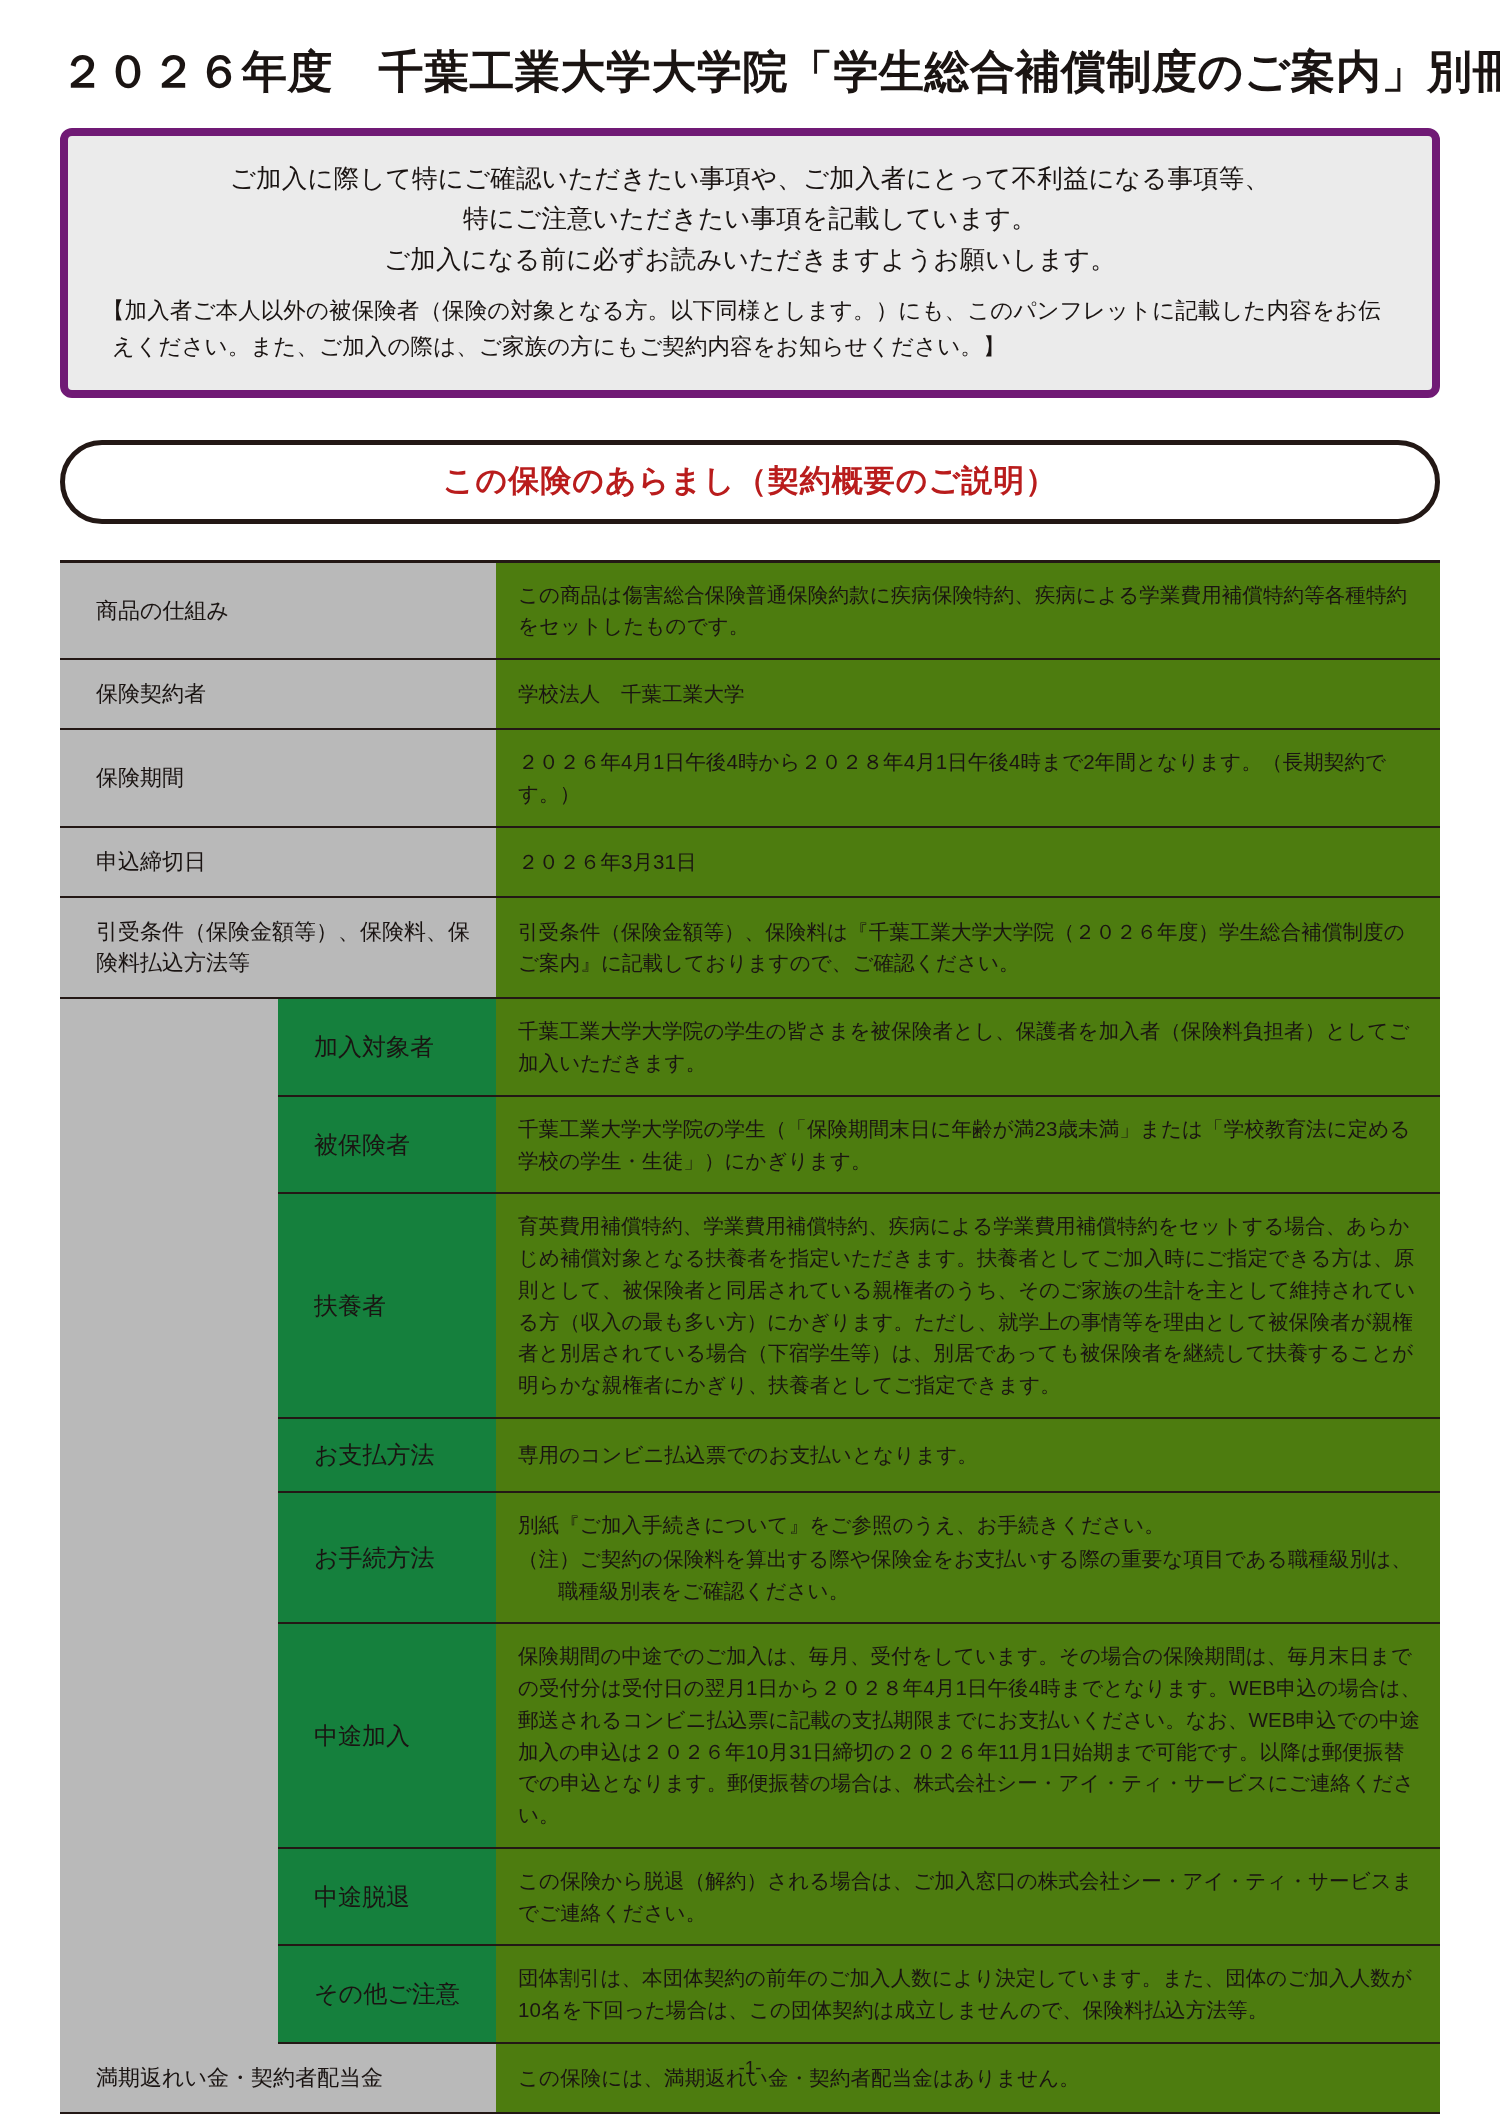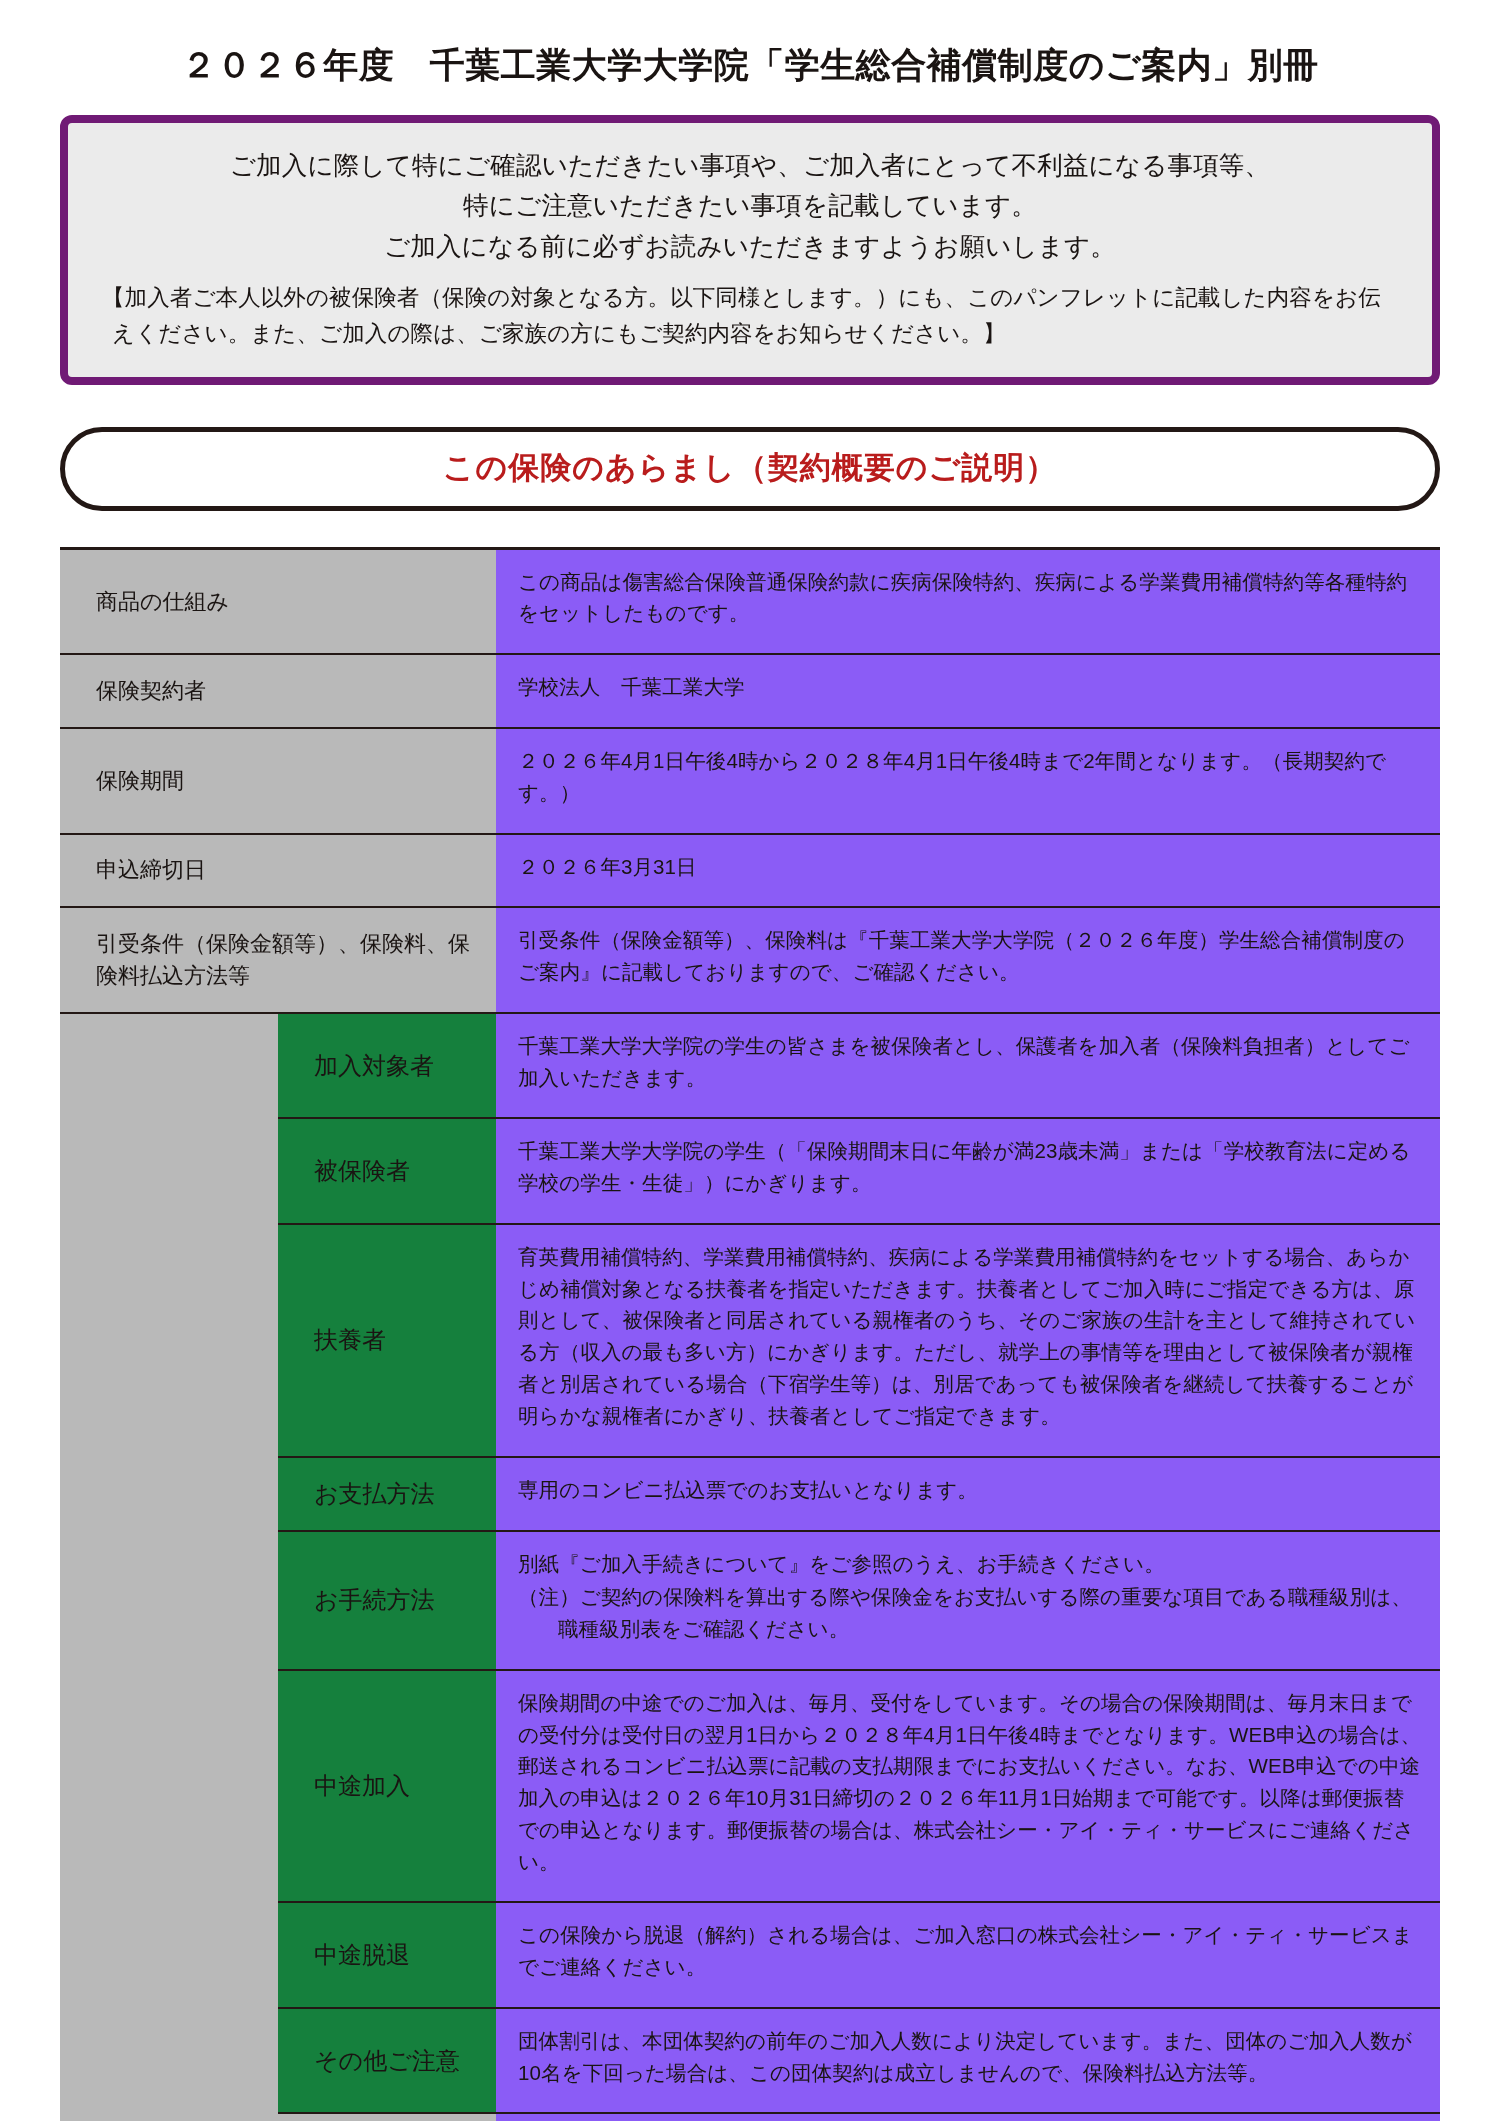--- a/index.html
+++ b/index.html
@@ -19,21 +19,21 @@
     width: 1500px;
     min-height: 2121px;
     box-sizing: border-box;
     padding: 28px 60px 0 60px;
     position: relative;
   }
 
   
   .doc-title {
     text-align: center;
-    font-size: 35px;
+    font-size: 45px;
     font-weight: bold;
     letter-spacing: 0.5px;
     color: #1a1412;
     margin: 14px 0 26px 0;
     white-space: nowrap;
   }
 
   
   .notice-box {
     border: 8px solid #701a75;
@@ -107,22 +107,22 @@
     border-bottom: none;
   }
   td.label-sub-inner {
     background: #15803d;
     width: 346px;
     padding: 18px 4px 18px 36px;
     font-size: 24px;
     vertical-align: middle;
   }
   td.content {
-    background: #8b5cf6;
-    padding: 16px 16px 24px 22px;
+    background: #4d7c0f;
+    padding: 16px 16px 16px 22px;
     font-size: 20.5px;
     line-height: 1.55;
     letter-spacing: 0.1px;
     vertical-align: middle;
   }
   td.content p {
     margin: 0;
   }
   td.content p + p {
     margin-top: 2px;

